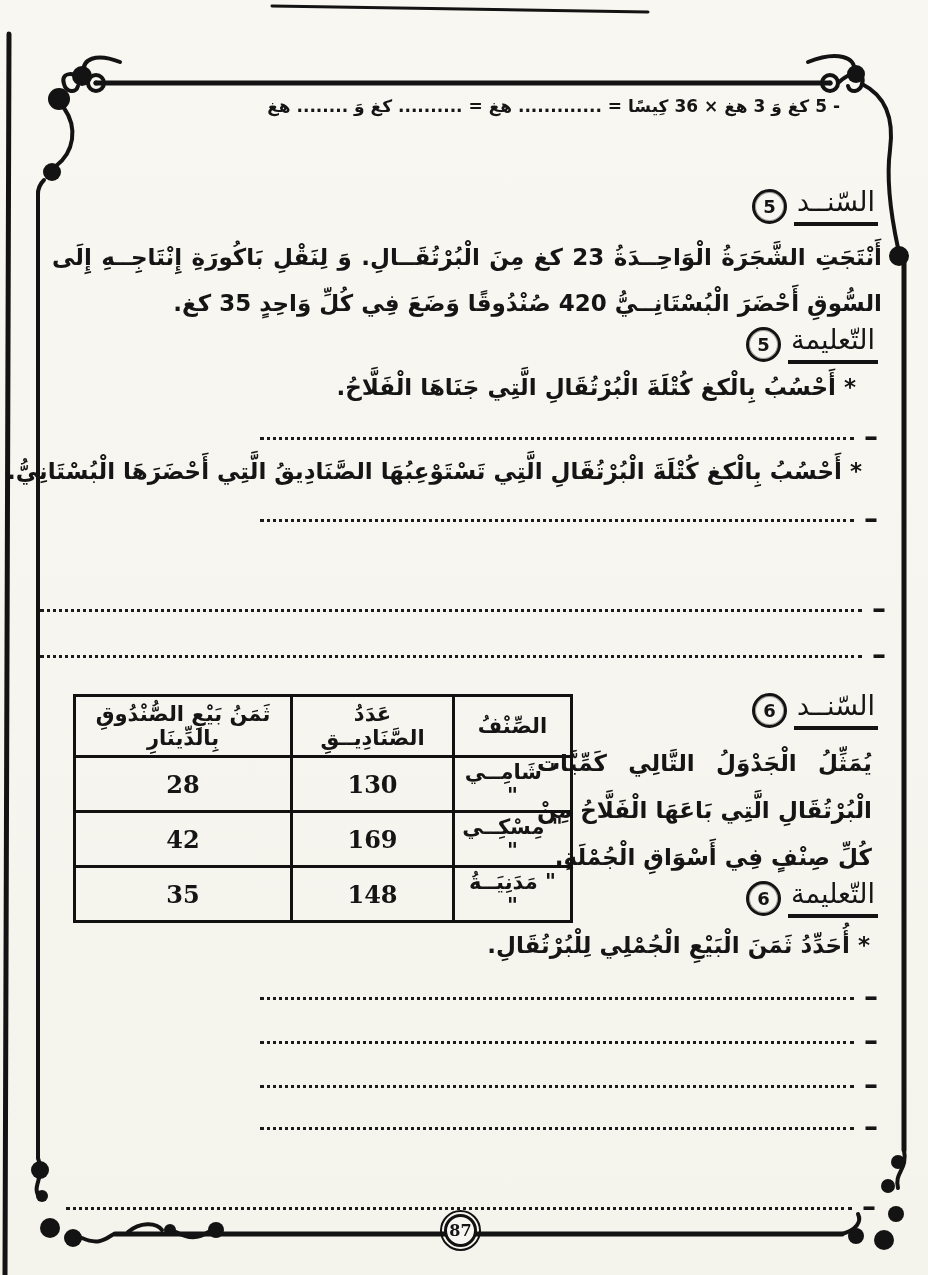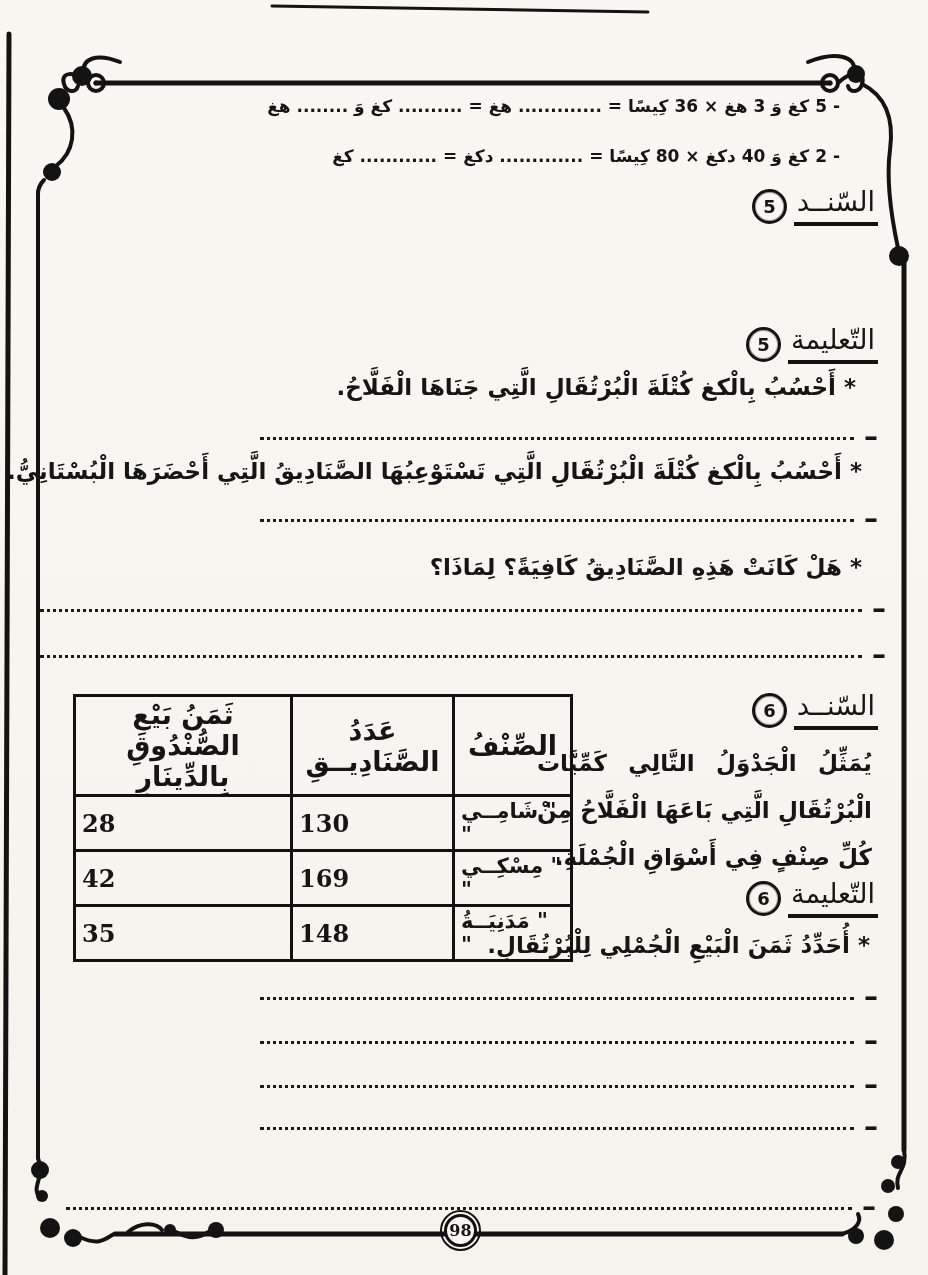--- a/index.html
+++ b/index.html
@@ -28,22 +28,22 @@
   .para { font-size:23px; font-weight:700; direction:rtl; line-height:46px;
           text-align:justify; text-align-last:right; }
   .task { font-size:23px; font-weight:700; direction:rtl; white-space:nowrap; }
 
   .ansline { display:flex; direction:rtl; align-items:center; gap:10px; height:18px; }
   .ansline::before { content:"–"; font-size:28px; font-weight:700; line-height:10px; }
   .ansline .dots { flex:1; height:0; border-bottom:3.5px dotted #1b1b1b; margin-top:2px; }
 
   table.qty { border-collapse:collapse; direction:rtl; border:3px solid #111; }
   table.qty th, table.qty td { border:3px solid #111; padding:2px 6px; }
-  table.qty th { font-size:27px; font-weight:700; height:54px; text-align:center; }
-  table.qty td { height:48px; text-align:left; font-weight:700; }
+  table.qty th { font-size:21px; font-weight:700; height:54px; text-align:center; }
+  table.qty td { height:48px; text-align:center; font-weight:700; }
   table.qty td.cat { font-size:21px; }
   table.qty td.num { font-size:24px; font-family:"DejaVu Serif", serif; }
 
   .watermark { font-size:58px; font-weight:400; color:rgba(103,103,226,.85);
                white-space:nowrap; letter-spacing:0; }
   .pagenum {
     width:27px; height:27px; border:3px solid #111; border-radius:50%;
     outline:2.5px solid #111; outline-offset:2px; background:#f7f6f1;
     display:flex; align-items:center; justify-content:center;
     font-size:16px; font-weight:700; font-family:"DejaVu Serif", serif;
@@ -97,43 +97,42 @@
     <path d="M842,1234 C856,1230 862,1222 858,1214"></path>
     <circle cx="856" cy="1236" r="8" fill="#131313" stroke="none"></circle>
     <circle cx="884" cy="1240" r="10" fill="#131313" stroke="none"></circle>
     <circle cx="896" cy="1214" r="8" fill="#131313" stroke="none"></circle>
     <circle cx="888" cy="1186" r="7" fill="#131313" stroke="none"></circle>
     <circle cx="898" cy="1162" r="7" fill="#131313" stroke="none"></circle>
     <path d="M904,1150 C908,1170 894,1172 898,1188"></path>
   </svg>
 
   <div class="abs eq" style="top:96px; right:88px;">- 5 كغ وَ 3 هغ × 36 كِيسًا = ............. هغ = .......... كغ وَ ........ هغ</div>
-  <div class="abs eq" style="top:146px; right:88px;">- 2 كغ وَ 40 دكغ × 80 كِيسًا = ............. دكغ = ............ كغ</div>
 
   <div class="abs heading" style="top:186px; right:50px;">
     <span class="word">السّنــد</span>
     <span class="badge">5</span>
   </div>
+  <div class="abs para" style="top:234px; right:46px; left:52px;">أَنْتَجَتِ الشَّجَرَةُ الْوَاحِــدَةُ 23 كغ مِنَ الْبُرْتُقَــالِ. وَ لِنَقْلِ بَاكُورَةِ إِنْتَاجِــهِ إِلَى السُّوقِ أَحْضَرَ الْبُسْتَانِــيُّ 420 صُنْدُوقًا وَضَعَ فِي كُلِّ وَاحِدٍ 35 كغ.</div>
 
   <div class="abs heading" style="top:324px; right:50px;">
     <span class="word">التّعليمة</span>
     <span class="badge">5</span>
   </div>
 
   <div class="abs task" style="top:374px; right:72px;">* أَحْسُبُ بِالْكغ كُتْلَةَ الْبُرْتُقَالِ الَّتِي جَنَاهَا الْفَلَّاحُ.</div>
   <div class="abs ansline" style="top:428px; left:260px; right:50px;">
     <span class="dots"></span>
   </div>
 
   <div class="abs task" style="top:458px; right:66px;padding-left:36px;">* أَحْسُبُ بِالْكغ كُتْلَةَ الْبُرْتُقَالِ الَّتِي تَسْتَوْعِبُهَا الصَّنَادِيقُ الَّتِي أَحْضَرَهَا الْبُسْتَانِيُّ.</div>
   <div class="abs ansline" style="top:510px; left:260px; right:50px;">
     <span class="dots"></span>
   </div>
 
-  <div class="abs task" style="top:554px; right:66px;">* هَلْ كَانَتْ هَذِهِ الصَّنَادِيقُ كَافِيَةً؟ لِمَاذَا؟</div>
   <div class="abs ansline" style="top:600px; left:40px; right:42px;">
     <span class="dots"></span>
   </div>
   <div class="abs ansline" style="top:646px; left:40px; right:42px;">
     <span class="dots"></span>
   </div>
 
   <div class="abs heading" style="top:690px; right:50px;">
     <span class="word">السّنــد</span>
     <span class="badge">6</span>
@@ -186,15 +185,15 @@
     <span class="dots"></span>
   </div>
   <div class="abs ansline" style="top:1118px; left:260px; right:50px;">
     <span class="dots"></span>
   </div>
 
   <div class="abs ansline" style="top:1198px; left:66px; right:52px;">
     <span class="dots"></span>
   </div>
 
-  <div class="abs pagenum" style="top:1214px; left:444px;">98</div>
+  <div class="abs pagenum" style="top:1214px; left:444px;">87</div>
 
 </div>
 
 </body></html>

